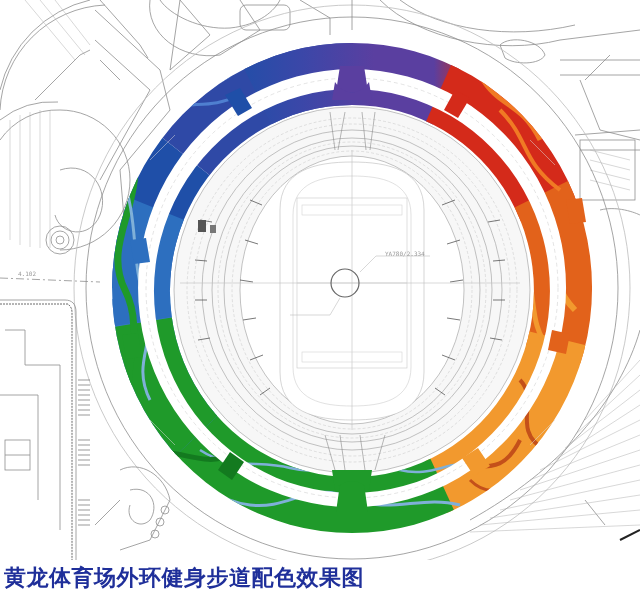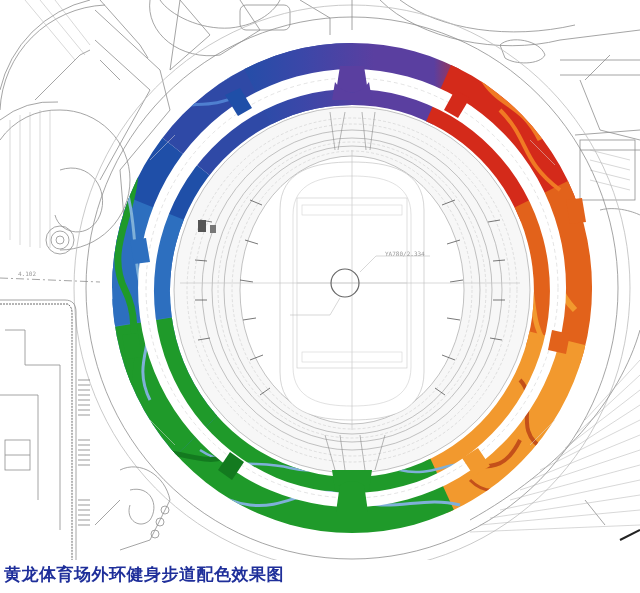--- a/index.html
+++ b/index.html
@@ -1,21 +1,21 @@
 <!DOCTYPE html>
 <html><head>
 <meta charset="utf-8">
 <style>
   html, body { margin: 0; padding: 0; background: #ffffff; }
   body { width: 640px; height: 593px; position: relative; overflow: hidden; font-family: "DejaVu Sans", sans-serif; }
   #plan { position: absolute; left: 0; top: 0; width: 640px; height: 560px; }
   .caption {
     position: absolute; left: 4px; top: 563px;
     font-family: "DejaVu Sans", sans-serif; font-weight: bold;
-    font-size: 17px; color: #1f2f9a; letter-spacing: 0.5px;
+    font-size: 22px; color: #1f2f9a; letter-spacing: 0.5px;
     white-space: nowrap;
   }
   .plan-label {
     position: absolute; font-size: 6px; color: #9a9a9a;
     font-family: "DejaVu Sans Mono", monospace;
   }
 </style>
 </head>
 <body>
 

